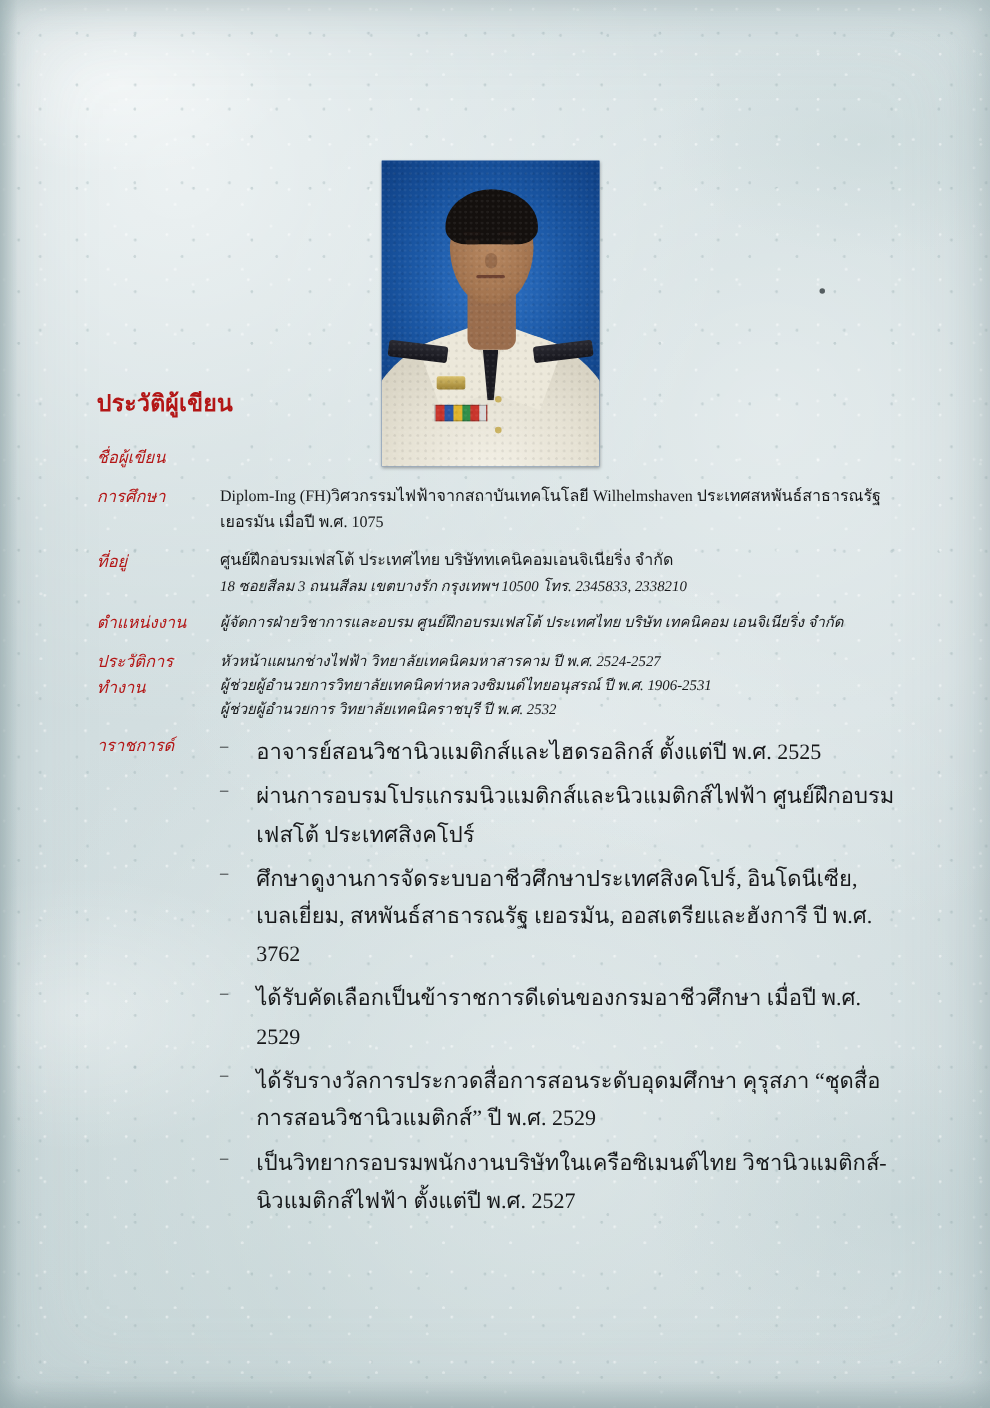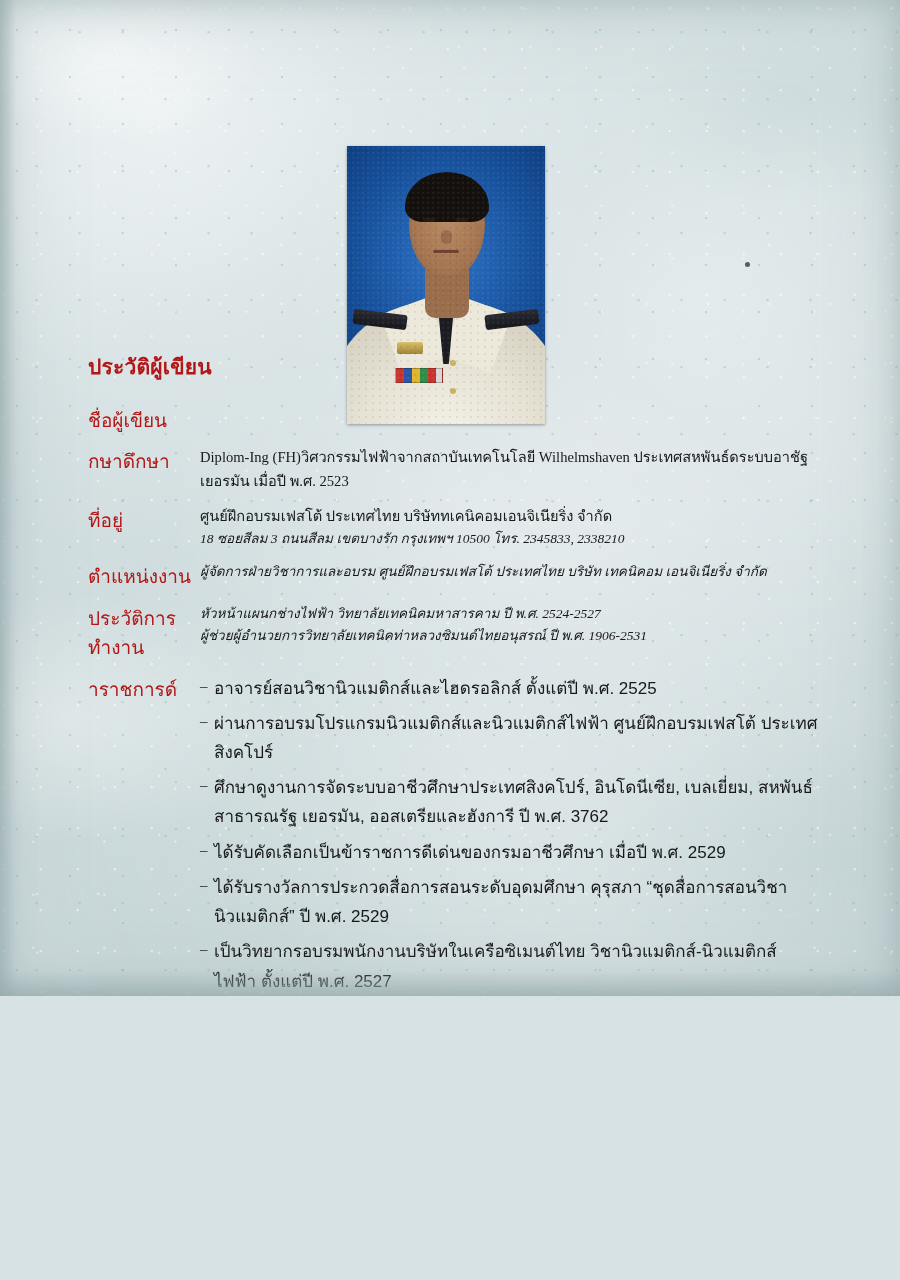--- a/index.html
+++ b/index.html
@@ -11,21 +11,21 @@
     height: 1280px;
     overflow: hidden;
     font-family: "Liberation Sans", sans-serif;
     background: #d7e2e4;
   }
 
   
   #page {
     position: relative;
     width: 900px;
-    height: 996px;
+    height: 1280px;
     background:
       radial-gradient(circle at 18% 12%, rgba(255,255,255,0.55) 0%, rgba(255,255,255,0) 38%),
       radial-gradient(circle at 78% 30%, rgba(255,255,255,0.40) 0%, rgba(255,255,255,0) 42%),
       radial-gradient(circle at 55% 78%, rgba(255,255,255,0.35) 0%, rgba(255,255,255,0) 45%),
       radial-gradient(circle at 30% 92%, rgba(186,205,206,0.55) 0%, rgba(186,205,206,0) 40%),
       linear-gradient(160deg, #d9e4e6 0%, #cfdcde 30%, #d5e0e2 58%, #c9d7d9 100%);
     overflow: hidden;
   }
   
   #grain {
@@ -229,23 +229,24 @@
   .row {
     display: flex;
     align-items: flex-start;
     margin-bottom: 11px;
   }
   .label {
     width: 112px;
     flex: 0 0 112px;
     color: #b31616;
     font-family: "Liberation Serif", serif;
-    font-size: 19px;
+    font-size: 15px;
     line-height: 1.55;
     padding-top: 1px;
+    font-style: italic;
   }
   .value {
     flex: 1;
     color: #17181a;
     font-family: "Liberation Serif", serif;
     font-size: 15px;
     line-height: 1.62;
   }
   .value .line { display: block; }
   .value .sub {
@@ -260,23 +261,24 @@
   .bullets .dash {
     flex: 0 0 14px;
     color: #17181a;
     font-family: "Liberation Serif", serif;
     font-size: 15px;
     line-height: 1.62;
   }
   .bullets .btxt {
     flex: 1;
     color: #17181a;
-    font-family: Liberation Sans, sans-serif;
-    font-size: 17px;
+    font-family: Liberation Serif, serif;
+    font-size: 20px;
     line-height: 1.72;
+    margin-left: 19px;
   }
   .r-edu .value, .r-addr .value, .r-exp .value { font-size: 14.6px; }
 </style>
 </head>
 <body>
 
 <div id="page">
 
   <div id="mottle"></div>
   <div id="grain"></div>
@@ -309,24 +311,24 @@
 
   <div id="content">
 
     <div id="heading">ประวัติผู้เขียน</div>
 
     <div class="row r-name">
       <div class="label">ชื่อผู้เขียน</div>
     </div>
 
     <div class="row r-edu">
-      <div class="label">กษาดึกษา</div>
+      <div class="label">การศึกษา</div>
       <div class="value">
-        <span class="line">Diplom-Ing (FH)วิศวกรรมไฟฟ้าจากสถาบันเทคโนโลยี  Wilhelmshaven  ประเทศสหพันธ์ดระบบอาชัฐ</span>
-        <span class="line">เยอรมัน  เมื่อปี พ.ศ. 2523</span>
+        <span class="line">Diplom-Ing (FH)วิศวกรรมไฟฟ้าจากสถาบันเทคโนโลยี  Wilhelmshaven  ประเทศสหพันธ์สาธารณรัฐ</span>
+        <span class="line">เยอรมัน  เมื่อปี พ.ศ. 1075</span>
       </div>
     </div>
 
     <div class="row r-addr">
       <div class="label">ที่อยู่</div>
       <div class="value">
         <span class="line">ศูนย์ฝึกอบรมเฟสโต้  ประเทศไทย  บริษัททเคนิคอมเอนจิเนียริ่ง  จำกัด</span>
         <span class="line sub">18 ซอยสีลม  3 ถนนสีลม  เขตบางรัก  กรุงเทพฯ 10500  โทร. 2345833, 2338210</span>
       </div>
     </div>
@@ -336,20 +338,21 @@
       <div class="value">
         <span class="line sub">ผู้จัดการฝ่ายวิชาการและอบรม  ศูนย์ฝึกอบรมเฟสโต้ ประเทศไทย บริษัท เทคนิคอม  เอนจิเนียริ่ง  จำกัด</span>
       </div>
     </div>
 
     <div class="row r-hist">
       <div class="label">ประวัติการทำงาน</div>
       <div class="value">
         <span class="line sub">หัวหน้าแผนกช่างไฟฟ้า  วิทยาลัยเทคนิคมหาสารคาม  ปี พ.ศ. 2524-2527</span>
         <span class="line sub">ผู้ช่วยผู้อำนวยการวิทยาลัยเทคนิคท่าหลวงซิมนด์ไทยอนุสรณ์  ปี พ.ศ. 1906-2531</span>
+        <span class="line sub">ผู้ช่วยผู้อำนวยการ  วิทยาลัยเทคนิคราชบุรี  ปี พ.ศ. 2532</span>
       </div>
     </div>
 
     <div class="row r-exp">
       <div class="label">าราชการด์</div>
       <div class="value bullets">
         <div class="b">
           <span class="dash">–</span>
           <span class="btxt">อาจารย์สอนวิชานิวแมติกส์และไฮดรอลิกส์ ตั้งแต่ปี พ.ศ. 2525</span>
         </div>

